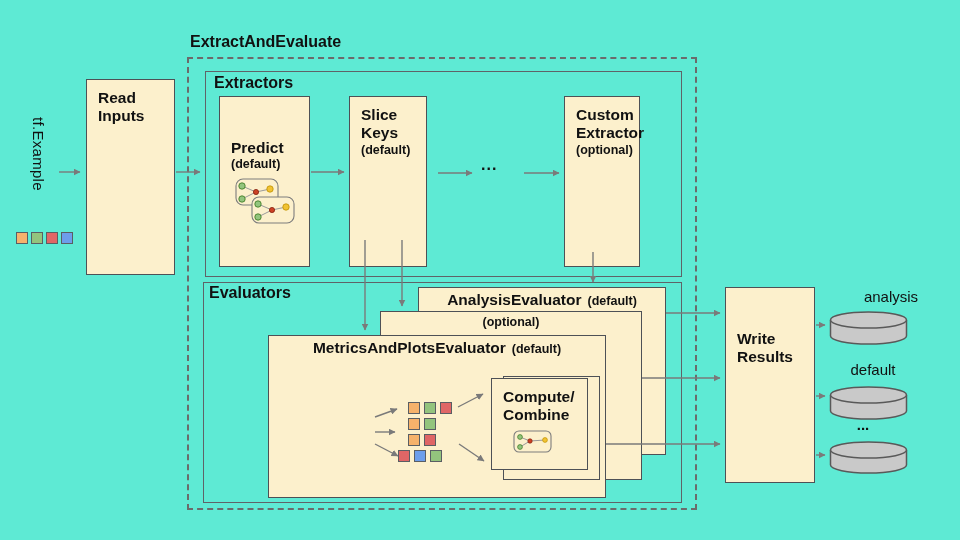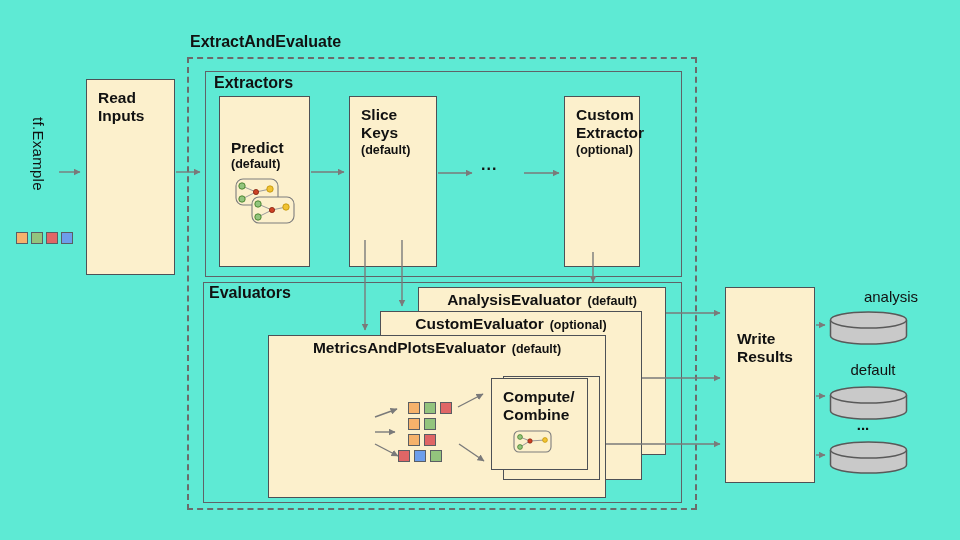--- a/index.html
+++ b/index.html
@@ -53,21 +53,21 @@
   <div class="dashed-box" style="left:187px;top:57px;width:510px;height:453px;"></div>
 
   <div class="container-box" style="left:205px;top:71px;width:477px;height:206px;">
     <span class="clabel">Extractors</span>
   </div>
 
   <div class="box pad" style="left:219px;top:96px;width:91px;height:171px;">
     <span class="blabel w72">Predict</span>
     <span class="qual">(default)</span>
   </div>
-  <div class="box pad" style="left:349px;top:96px;width:88px;height:171px;">
+  <div class="box pad" style="left:349px;top:96px;width:78px;height:171px;">
     <span class="blabel w58">Slice Keys</span>
     <span class="qual">(default)</span>
   </div>
   <div class="ellipsis">...</div>
   <div class="box pad" style="left:564px;top:96px;width:76px;height:171px;">
     <span class="blabel w85">Custom Extractor</span>
     <span class="qual">(optional)</span>
   </div>
 
   <div class="container-box" style="left:203px;top:282px;width:479px;height:221px;">
@@ -75,21 +75,20 @@
   </div>
 
   <div class="box" style="left:418px;top:287px;width:248px;height:168px;">
     <div class="stack-title">
       <span class="stack-name">AnalysisEvaluator</span>
       <span class="stack-qual">(default)</span>
     </div>
   </div>
   <div class="box" style="left:380px;top:311px;width:262px;height:169px;">
     <div class="stack-title">
-      <span class="stack-name">CustomEvaluator</span>
       <span class="stack-qual">(optional)</span>
     </div>
   </div>
   <div class="box" style="left:268px;top:335px;width:338px;height:163px;">
     <div class="stack-title">
       <span class="stack-name">MetricsAndPlotsEvaluator</span>
       <span class="stack-qual">(default)</span>
     </div>
   </div>
 

